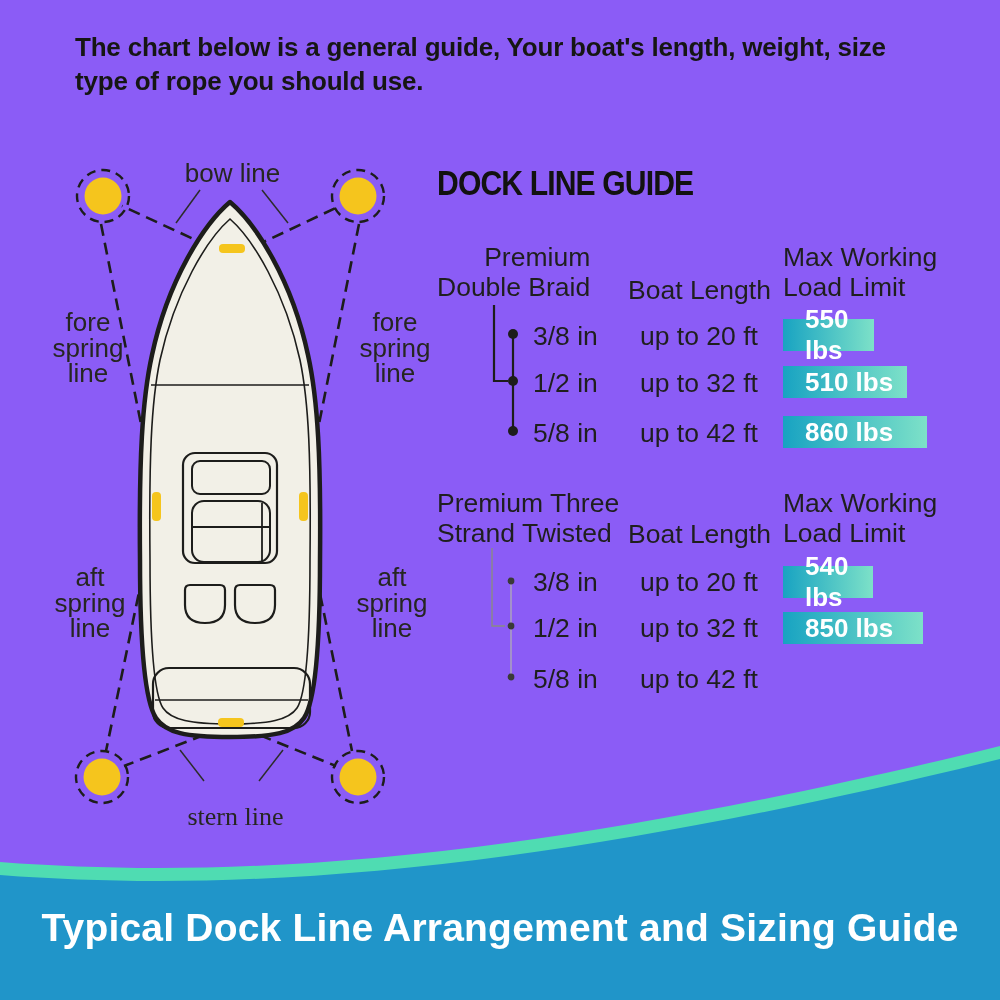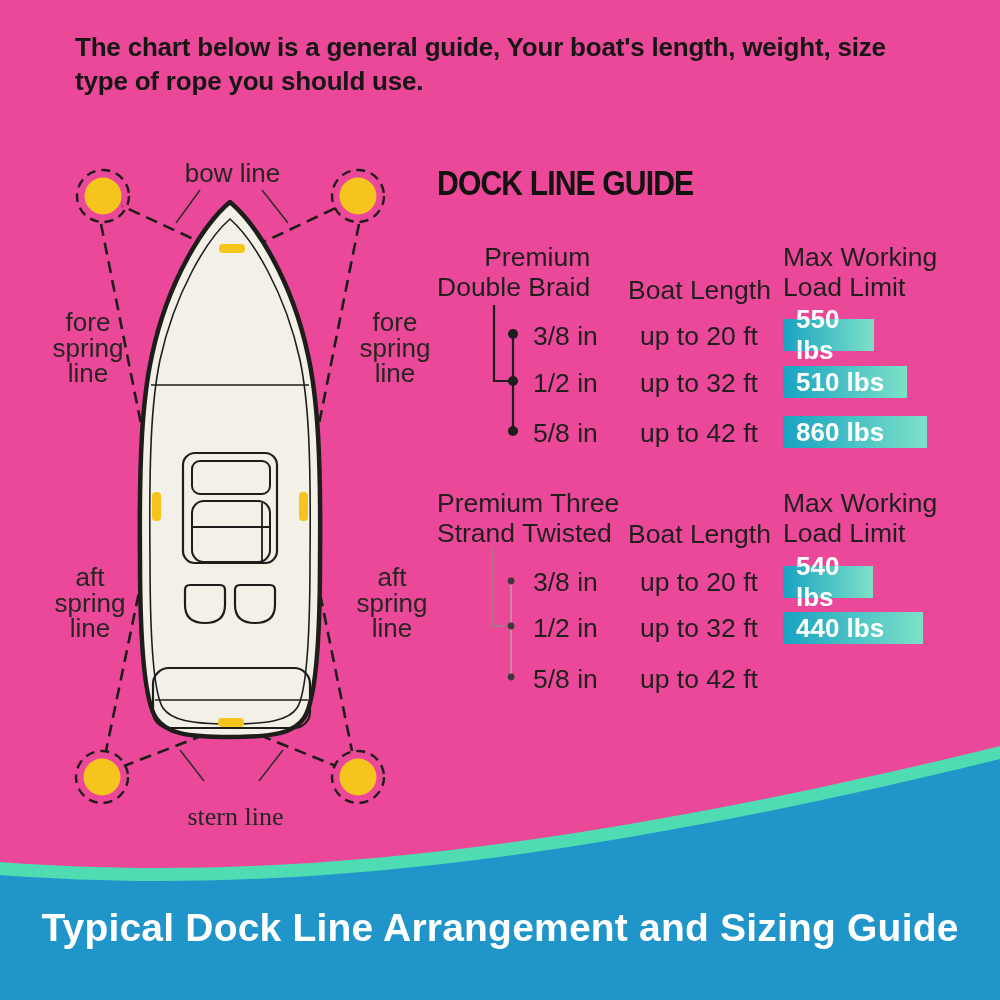--- a/index.html
+++ b/index.html
@@ -1,34 +1,34 @@
 <!DOCTYPE html>
 <html><head>
 <meta charset="utf-8">
 <style>
   html,body{margin:0;padding:0;background:#ffffff;}
   #canvas{
     position:relative;width:1000px;height:1000px;overflow:hidden;
-    background:#ec4899;
+    background:#8b5cf6;
     font-family:"Liberation Sans",sans-serif;
     color:#1e1e1c;
   }
   #diagram-svg,#wave-svg{position:absolute;pointer-events:none;}
   #diagram-svg{left:0;top:0;}
   #wave-svg{left:0;top:740px;}
   .intro{position:absolute;left:75px;top:30px;width:870px;
     font-size:26px;font-weight:700;line-height:34px;letter-spacing:-0.2px;color:#161614;}
   .lbl{position:absolute;font-size:26px;line-height:25.5px;color:#262621;
     text-align:center;white-space:pre-line;}
   .guide-title{position:absolute;left:437px;top:163px;font-size:35px;font-weight:700;
     letter-spacing:-1px;color:#121210;transform:scaleX(0.86);transform-origin:left top;}
   .cell{position:absolute;font-size:26.5px;color:#1f1f1e;white-space:pre-line;}
   .hdr{line-height:29.5px;}
   .badge{position:absolute;height:32px;box-sizing:border-box;display:flex;align-items:center;
-    padding-left:13px;font-size:26px;font-weight:700;color:#ffffff;
+    padding-left:22px;font-size:26px;font-weight:700;color:#ffffff;
     background:linear-gradient(90deg,#18a3c2,#7de1c8);}
   .footer-title{position:absolute;left:0;top:906px;width:1000px;text-align:center;
     font-size:39px;font-weight:700;letter-spacing:0.2px;color:#ffffff;}
 </style>
 </head>
 <body>
 
 <div id="canvas">
 
   <svg id="diagram-svg" width="1000" height="1000" viewBox="0 0 1000 1000">
@@ -156,21 +156,21 @@
   <div class="cell" style="left:628px;top:519px;">Boat Length</div>
   <div class="cell hdr" style="left:783px;top:489px;">Max Working
 Load Limit</div>
 
   <div class="cell" style="left:533px;top:567px;">3/8 in</div>
   <div class="cell" style="left:640px;top:567px;">up to 20 ft</div>
   <div class="badge" style="left:783px;top:566px;width:90px;">540 lbs</div>
 
   <div class="cell" style="left:533px;top:613px;">1/2 in</div>
   <div class="cell" style="left:640px;top:613px;">up to 32 ft</div>
-  <div class="badge" style="left:783px;top:612px;width:140px;">440 lbs</div>
+  <div class="badge" style="left:783px;top:612px;width:140px;">850 lbs</div>
 
   <div class="cell" style="left:533px;top:664px;">5/8 in</div>
   <div class="cell" style="left:640px;top:664px;">up to 42 ft</div>
 
   <svg id="wave-svg" width="1000" height="260" viewBox="0 0 1000 260">
     <path d="M0,122 C260,142 560,114 1000,6 L1000,260 L0,260 Z" fill="#4fdcb2"></path>
     <path d="M0,135 C260,155 560,127 1000,19 L1000,260 L0,260 Z" fill="#2095c9"></path>
   </svg>
   <div class="footer-title">Typical Dock Line Arrangement and Sizing Guide</div>
 

